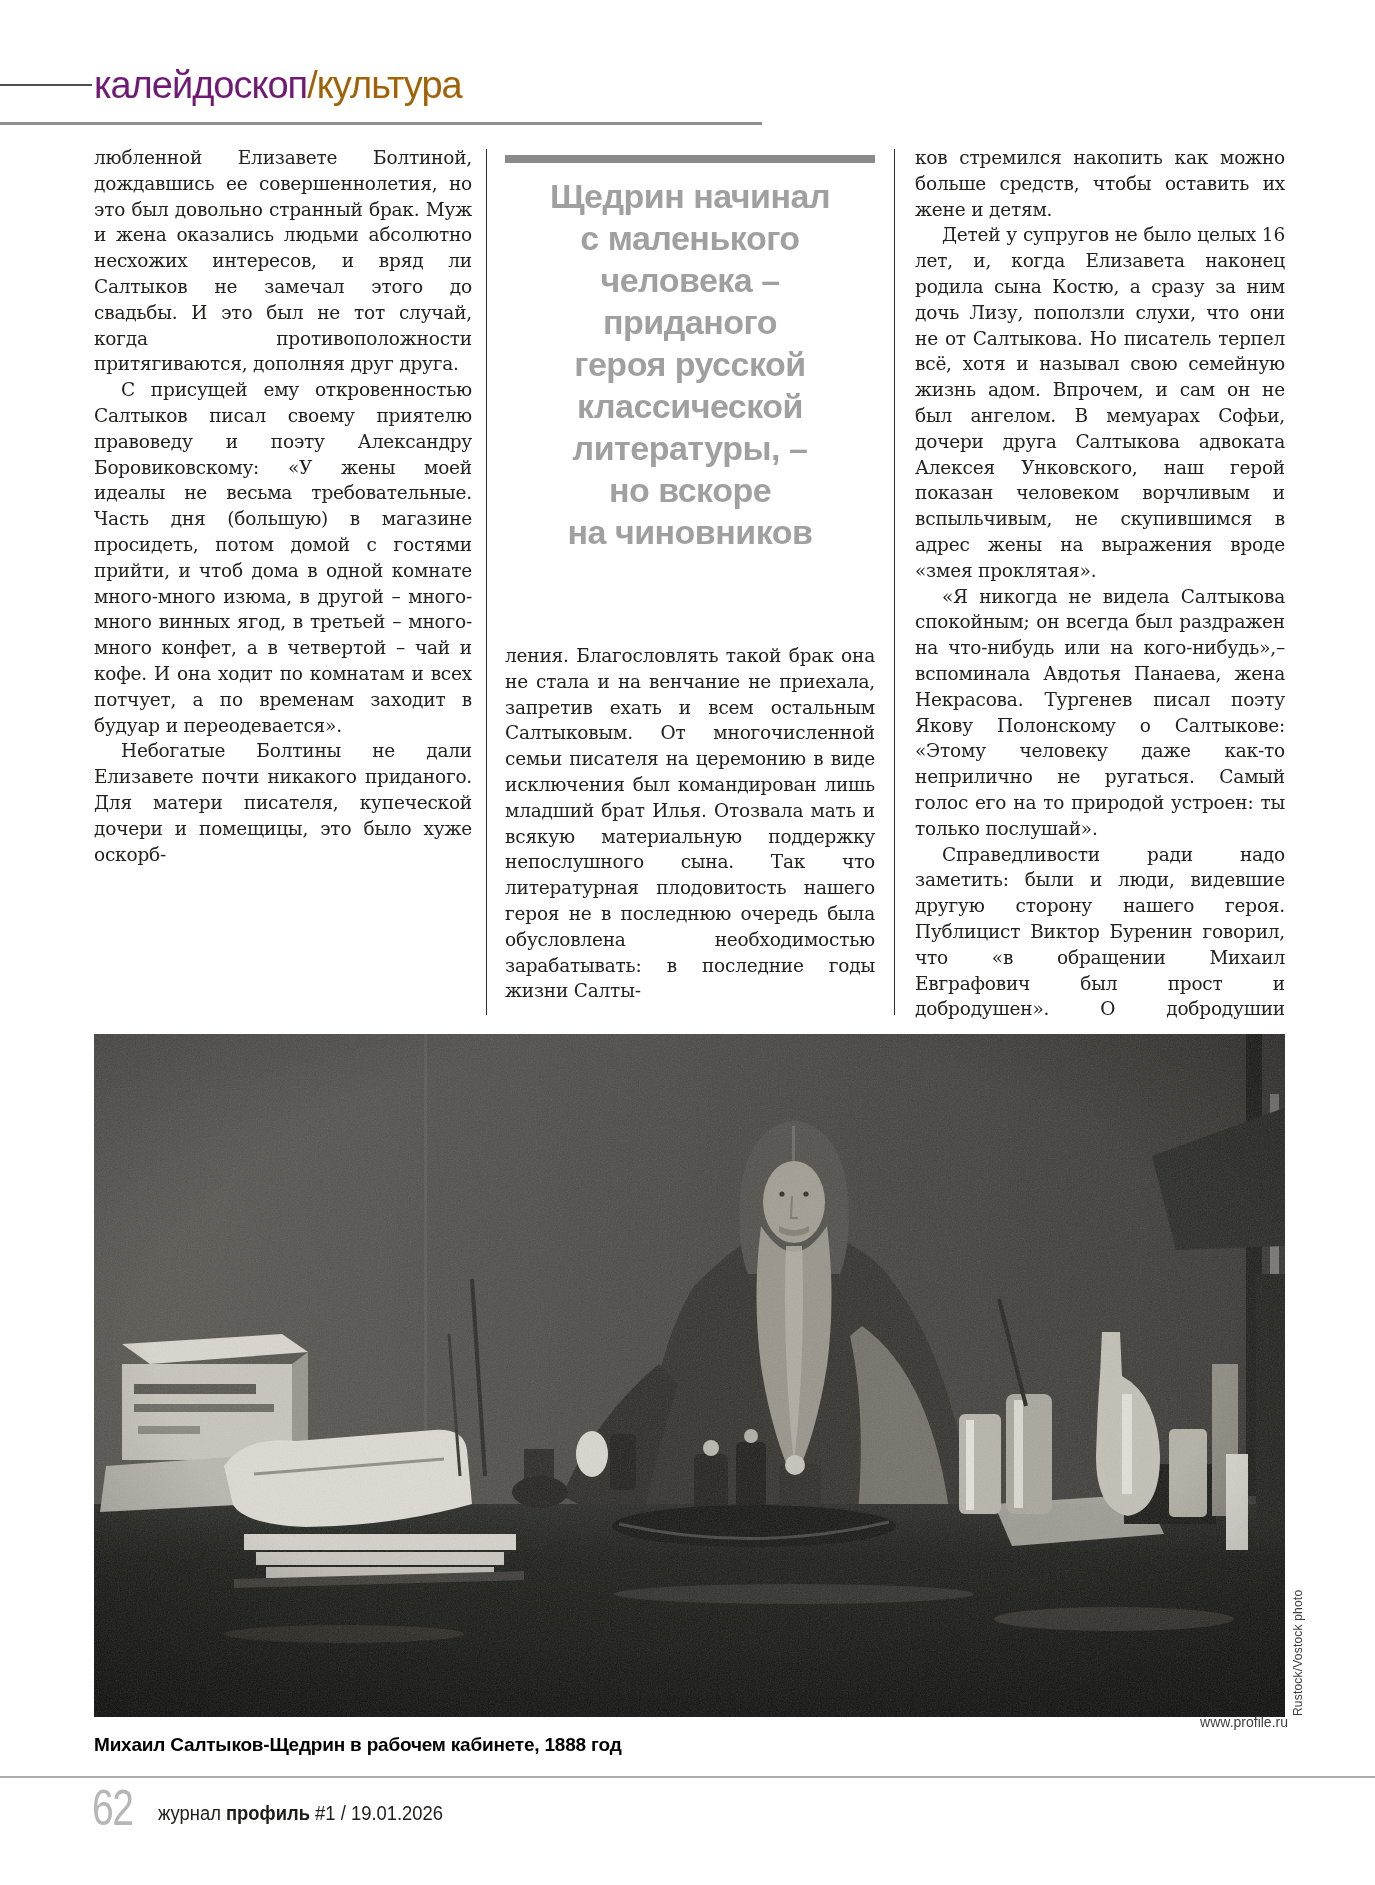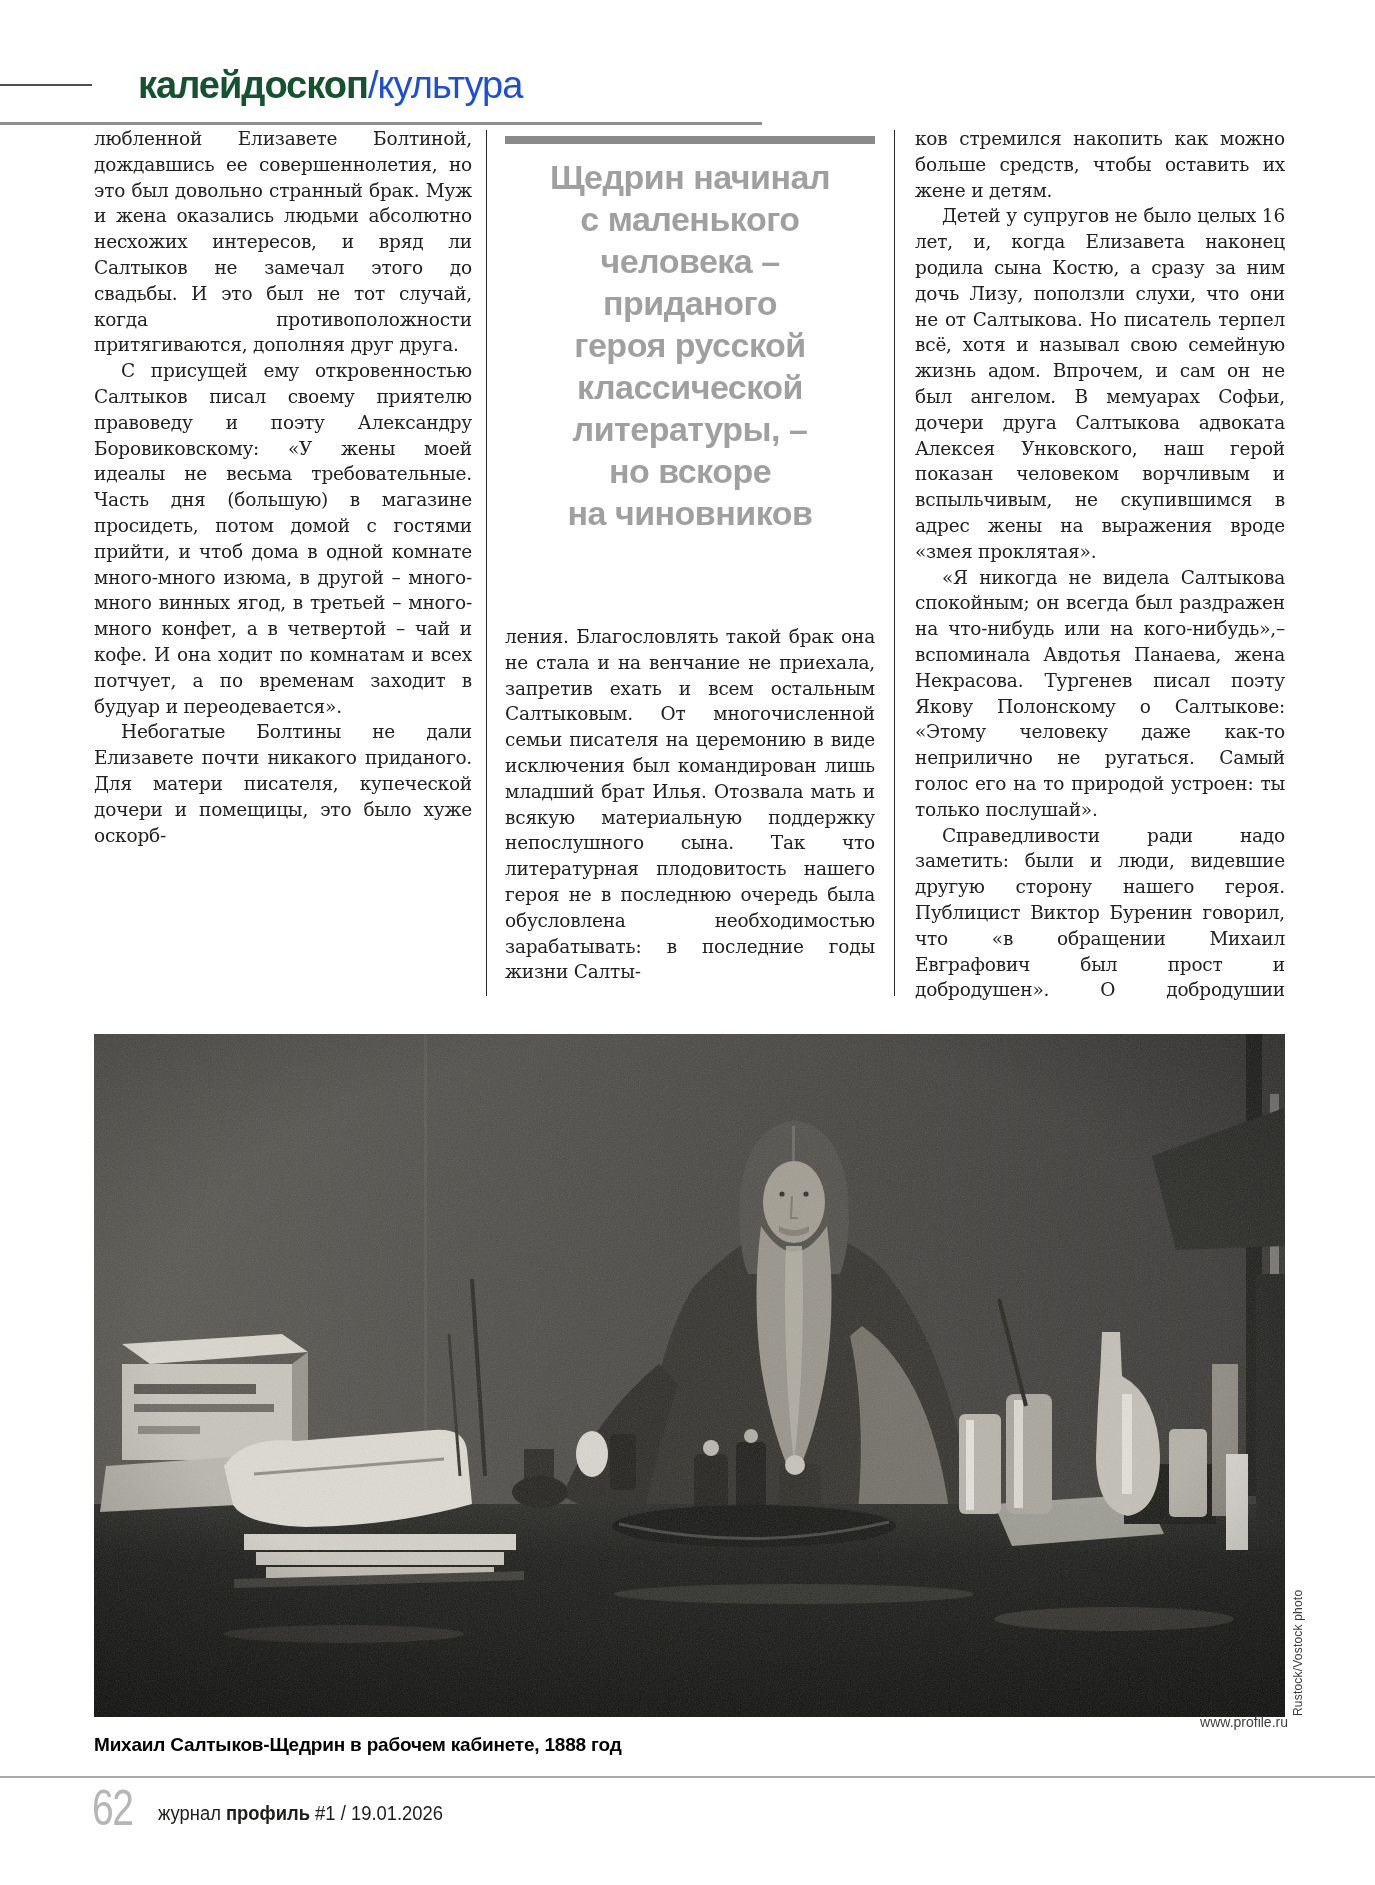--- a/index.html
+++ b/index.html
@@ -2,26 +2,26 @@
 <html lang="ru"><head>
 <meta charset="utf-8">
 <style>
   html,body{margin:0;padding:0;background:#ffffff;}
   .page{position:relative;width:1375px;height:1885px;background:#ffffff;overflow:hidden;
         font-family:"Liberation Sans",sans-serif;color:#1e1e1e;}
 
   
   .header-tick{position:absolute;left:0;top:84px;width:92px;height:2px;background:#4d4d4d;}
   .header{position:absolute;left:94px;top:64px;font-size:38px;line-height:42px;letter-spacing:-1px;}
-  .hdr-section{font-weight:700;color:#14532d;margin-left:44px;}
-  .hdr-subsection{font-weight:400;color:#1d4ed8;}
+  .hdr-section{font-weight:400;color:#701a75;}
+  .hdr-subsection{font-weight:400;color:#a16207;}
   .header-rule{position:absolute;left:0;top:122px;width:762px;height:3px;background:#8f8f8f;}
 
   
-  .columns{position:absolute;left:94px;top:126px;width:1191px;height:874px;overflow:hidden;}
+  .columns{position:absolute;left:94px;top:145px;width:1191px;height:874px;overflow:hidden;}
   .col{position:absolute;top:0;font-family:"DejaVu Serif","Liberation Serif",serif;
        font-size:18.5px;line-height:25.8px;letter-spacing:-0.2px;color:#222220;text-align:justify;}
   .col p{margin:0;}
   .col p.ind{text-indent:27px;}
   .col-left{left:0;width:378px;}
   .col-mid{left:411px;width:370px;}
   .col-right{left:821px;width:370px;}
   .vrule{position:absolute;top:4px;height:866px;width:1px;background:#2b2b2b;}
   .vrule-1{left:392px;}
   .vrule-2{left:800px;}

